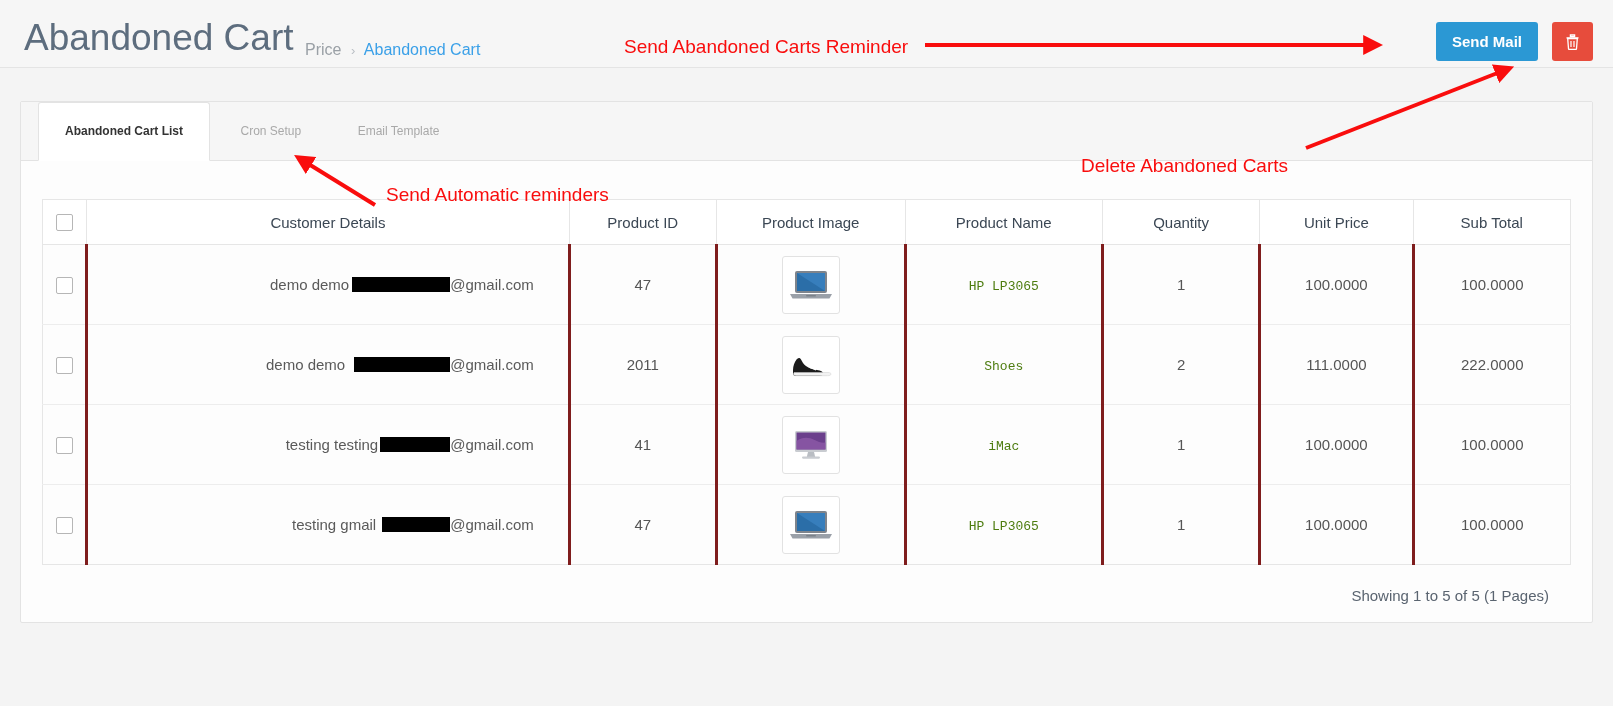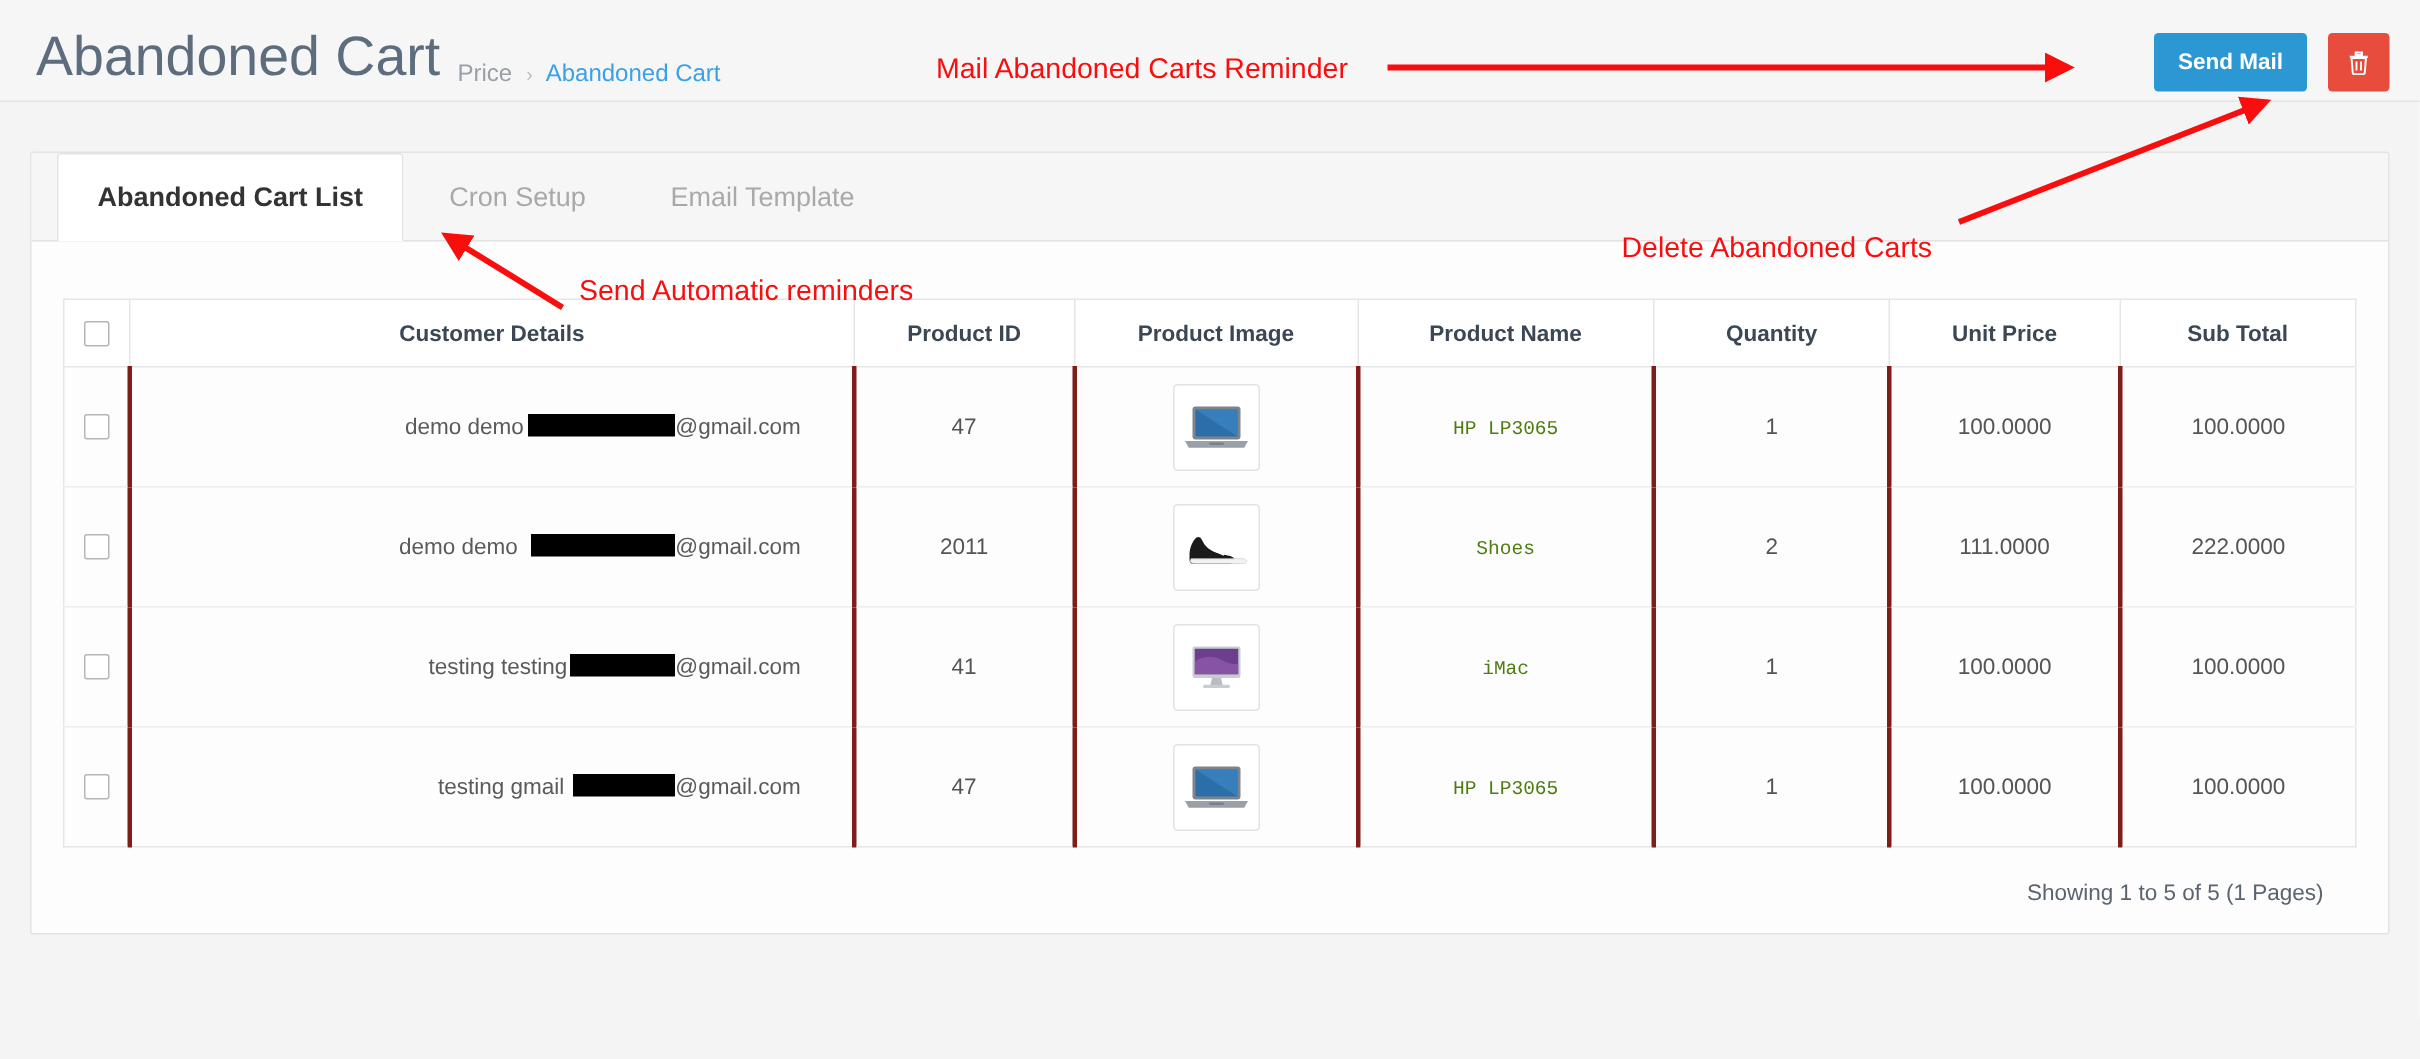--- a/index.html
+++ b/index.html
@@ -109,21 +109,21 @@
     background: #f6f6f6;
     border-bottom: 1px solid #e3e3e3;
     padding-left: 17px;
     box-sizing: border-box;
   }
   .tab {
     display: inline-block;
     height: 59px;
     line-height: 59px;
     padding: 0 26px;
-    font-size: 18px;
+    font-size: 12px;
     color: #a9a9a9;
     cursor: pointer;
     box-sizing: border-box;
     vertical-align: top;
   }
   .tab.active {
     background: #ffffff;
     color: #333333;
     font-weight: bold;
     border: 1px solid #e3e3e3;
@@ -143,21 +143,21 @@
     width: 100%;
     border-collapse: collapse;
     border: 1px solid #e6e6e6;
     table-layout: fixed;
   }
   table.cart-table th {
     background: #ffffff;
     border-bottom: 1px solid #e6e6e6;
     border-right: 1px solid #e6e6e6;
     font-size: 15px;
-    font-weight: bold;
+    font-weight: normal;
     color: #3b4754;
     height: 45px;
     text-align: center;
     padding: 0 6px;
     box-sizing: border-box;
   }
   table.cart-table th:last-child { border-right: none; }
   table.cart-table td {
     border-bottom: 1px solid #ededed;
     border-right: 3px solid #7f1d1d;
@@ -450,16 +450,16 @@
       </marker>
     </defs>
 
     <line x1="925" y1="45" x2="1368" y2="45" stroke="#f90d0d" stroke-width="4" marker-end="url(#arrowhead)"></line>
 
     <line x1="1306" y1="148" x2="1500" y2="72" stroke="#f90d0d" stroke-width="4" marker-end="url(#arrowhead)"></line>
 
     <line x1="375" y1="205" x2="307" y2="163" stroke="#f90d0d" stroke-width="4" marker-end="url(#arrowhead)"></line>
   </svg>
 
-  <div class="anno-text" id="anno-reminder">Mail Abandoned Carts Reminder</div>
+  <div class="anno-text" id="anno-reminder">Send Abandoned Carts Reminder</div>
   <div class="anno-text" id="anno-delete">Delete Abandoned Carts</div>
   <div class="anno-text" id="anno-auto">Send Automatic reminders</div>
 </div>
 
 </body></html>

